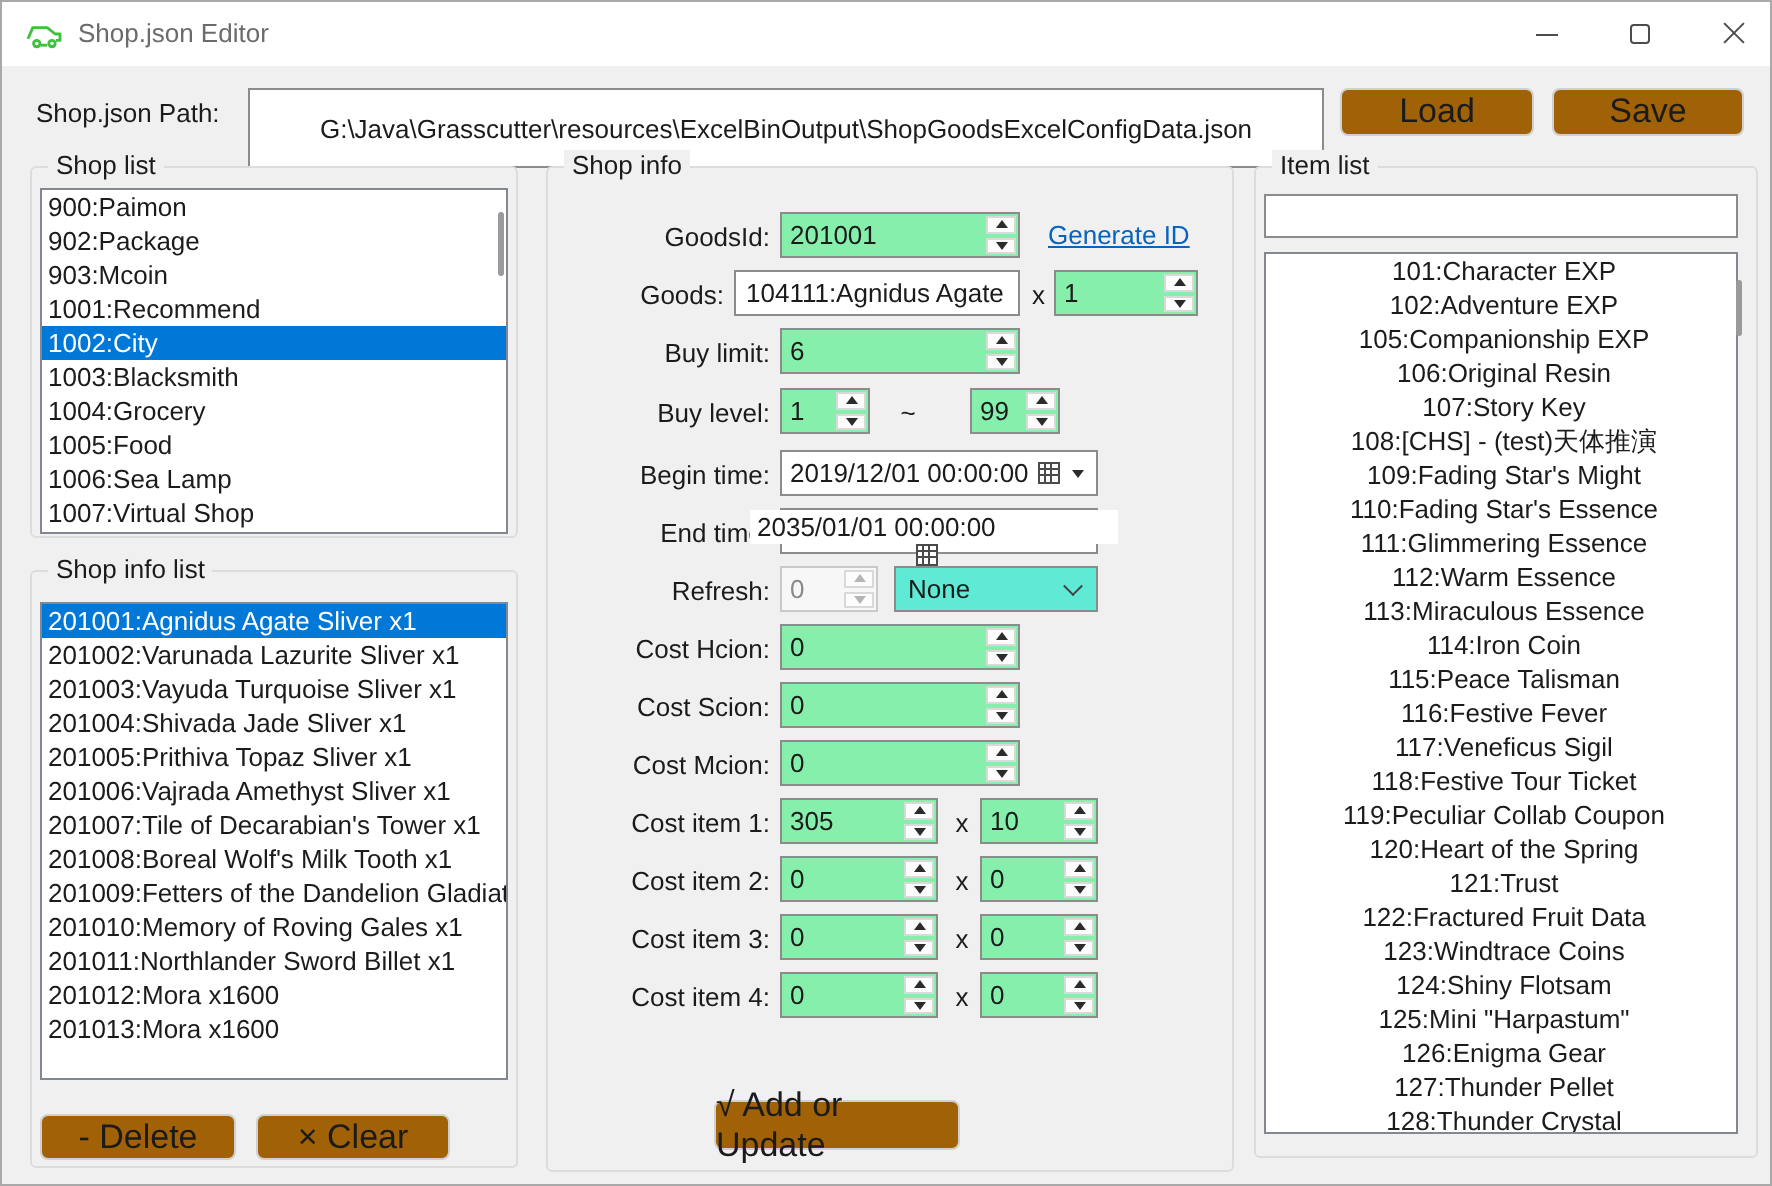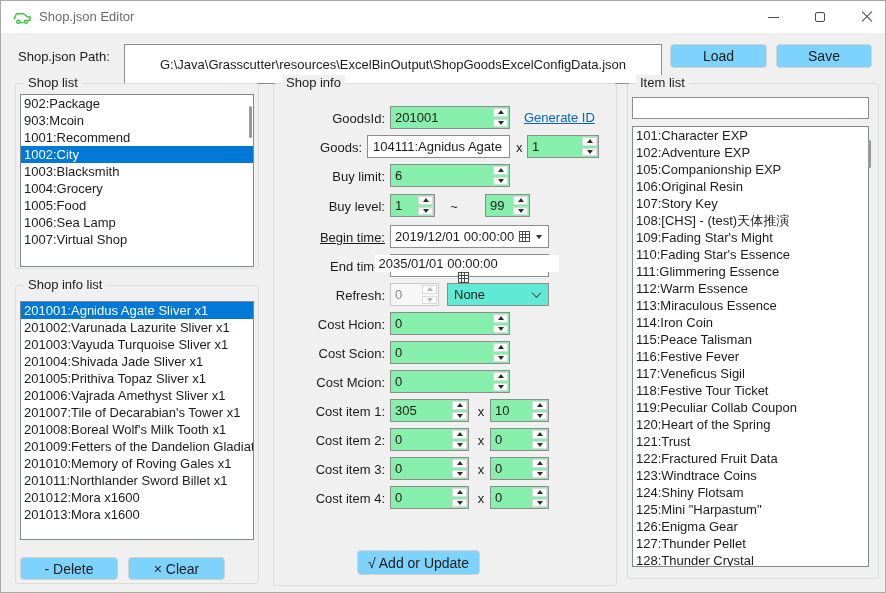--- a/index.html
+++ b/index.html
@@ -15,22 +15,22 @@
   #title-text { position:absolute; left:38px; top:8px; color:#6b6b6b; font-size:13px; }
   .win-btn { position:absolute; top:0; width:40px; height:32px; display:flex; align-items:center; justify-content:center; }
   #btn-min { left:752px; } #btn-max { left:799px; } #btn-close { left:846px; }
   .glyph-min { width:11px; height:1px; background:#4c4c4c; }
   .glyph-max { width:10px; height:10px; border:1px solid #4c4c4c; border-radius:2px; }
   .glyph-close { position:relative; width:12px; height:12px; }
   .glyph-close::before,.glyph-close::after { content:""; position:absolute; left:-1px; top:5px; width:14px; height:1px; background:#4c4c4c; }
   .glyph-close::before { transform:rotate(45deg); } .glyph-close::after { transform:rotate(-45deg); }
   
   .btn {
-    position:absolute; background:#7dd3fc; border:1px solid #d0d0d0; border-radius:4px;
-    display:flex; align-items:center; justify-content:center; font-size:14px; color:#1b1b1b; cursor:default;
+    position:absolute; background:#a16207; border:1px solid #d0d0d0; border-radius:4px;
+    display:flex; align-items:center; justify-content:center; font-size:17px; color:#1b1b1b; cursor:default;
   }
   .textbox { position:absolute; border:1px solid #8c8c8c; background:#fff; font-family:inherit; font-size:13px; padding:2px 5px; color:#1b1b1b; }
   .label { position:absolute; height:17px; line-height:17px; white-space:nowrap; }
   .r { text-align:right; }
   .groupbox { position:absolute; border:1px solid #dcdcdc; border-radius:3px; }
   .group-title { position:absolute; top:-9px; left:8px; background:#f0f0f0; padding:0 4px; font-size:13px; color:#1b1b1b; white-space:nowrap; }
   .listbox { position:absolute; background:#fff; border:1px solid #828790; overflow:hidden; }
   .list-item { height:17px; line-height:17px; padding-left:3px; white-space:nowrap; overflow:hidden; }
   .list-item.selected { background:#0078d7; color:#fff; }
   .vthumb { position:absolute; width:3px; background:#9a9a9a; border-radius:2px; }
@@ -85,20 +85,21 @@
   </div>
 
   <div class="label" style="left:17px; top:47px;">Shop.json Path:</div>
   <input class="textbox" style="left: 123px; top: 43px; width: 538px; height: 40px; text-align: center;" value="G:\Java\Grasscutter\resources\ExcelBinOutput\ShopGoodsExcelConfigData.json">
   <div class="btn" style="left:669px; top:43px; width:97px; height:24px;">Load</div>
   <div class="btn" style="left:775px; top:43px; width:96px; height:24px;">Save</div>
 
   <div class="groupbox" style="left:14px; top:82px; width:244px; height:186px;">
     <span class="group-title">Shop list</span>
     <div class="listbox" style="left:4px; top:10px; width:234px; height:173px;">
+        <div class="list-item">900:Paimon</div>
         <div class="list-item">902:Package</div>
         <div class="list-item">903:Mcoin</div>
         <div class="list-item">1001:Recommend</div>
         <div class="list-item selected">1002:City</div>
         <div class="list-item">1003:Blacksmith</div>
         <div class="list-item">1004:Grocery</div>
         <div class="list-item">1005:Food</div>
         <div class="list-item">1006:Sea Lamp</div>
         <div class="list-item">1007:Virtual Shop</div>
       </div>
@@ -189,21 +190,21 @@
     <div class="spin-btns">
           <div class="spin-up">
             <span class="arr arr-up"></span>
           </div>
           <div class="spin-down">
             <span class="arr arr-down"></span>
           </div>
         </div>
       </div>
 
-    <div class="label r" style="left:0; top:145px; width:111px;text-decoration:underline;">Begin time:</div>
+    <div class="label r" style="left:0; top:145px; width:111px;">Begin time:</div>
     <div class="dtp" style="left:116px; top:141px; width:159px;">
       <input value="2019/12/01 00:00:00" style="">
       <span class="cal-icon"></span>
       <span class="arr arr-down"></span>
     </div>
 
     <div class="label r" style="left:0; top:174px; width:111px;">End time:</div>
     <div class="dtp" style="left:116px; top:170px; width:159px;flex-direction:column;">
       <input value="2035/01/01 00:00:00" style="">
       <span class="cal-icon"></span>
@@ -365,21 +366,21 @@
           </div>
         </div>
       </div>
 
     <div class="btn" style="left:83px; top:466px; width:123px; height:25px;">√ Add or Update</div>
   </div>
 
   <div class="groupbox" style="left:626px; top:82px; width:252px; height:496px;">
     <span class="group-title">Item list</span>
     <input class="textbox" style="left: 4px; top: 13px; width: 237px; height: 22px;" value="">
-    <div class="listbox" style="left:4px; top:42px; width:237px; height:441px;">
+    <div class="listbox" style="left:4px; top:42px; width:237px; height:441px;text-align:center;">
         <div class="list-item">101:Character EXP</div>
         <div class="list-item">102:Adventure EXP</div>
         <div class="list-item">105:Companionship EXP</div>
         <div class="list-item">106:Original Resin</div>
         <div class="list-item">107:Story Key</div>
         <div class="list-item">108:[CHS] - (test)天体推演</div>
         <div class="list-item">109:Fading Star's Might</div>
         <div class="list-item">110:Fading Star's Essence</div>
         <div class="list-item">111:Glimmering Essence</div>
         <div class="list-item">112:Warm Essence</div>

